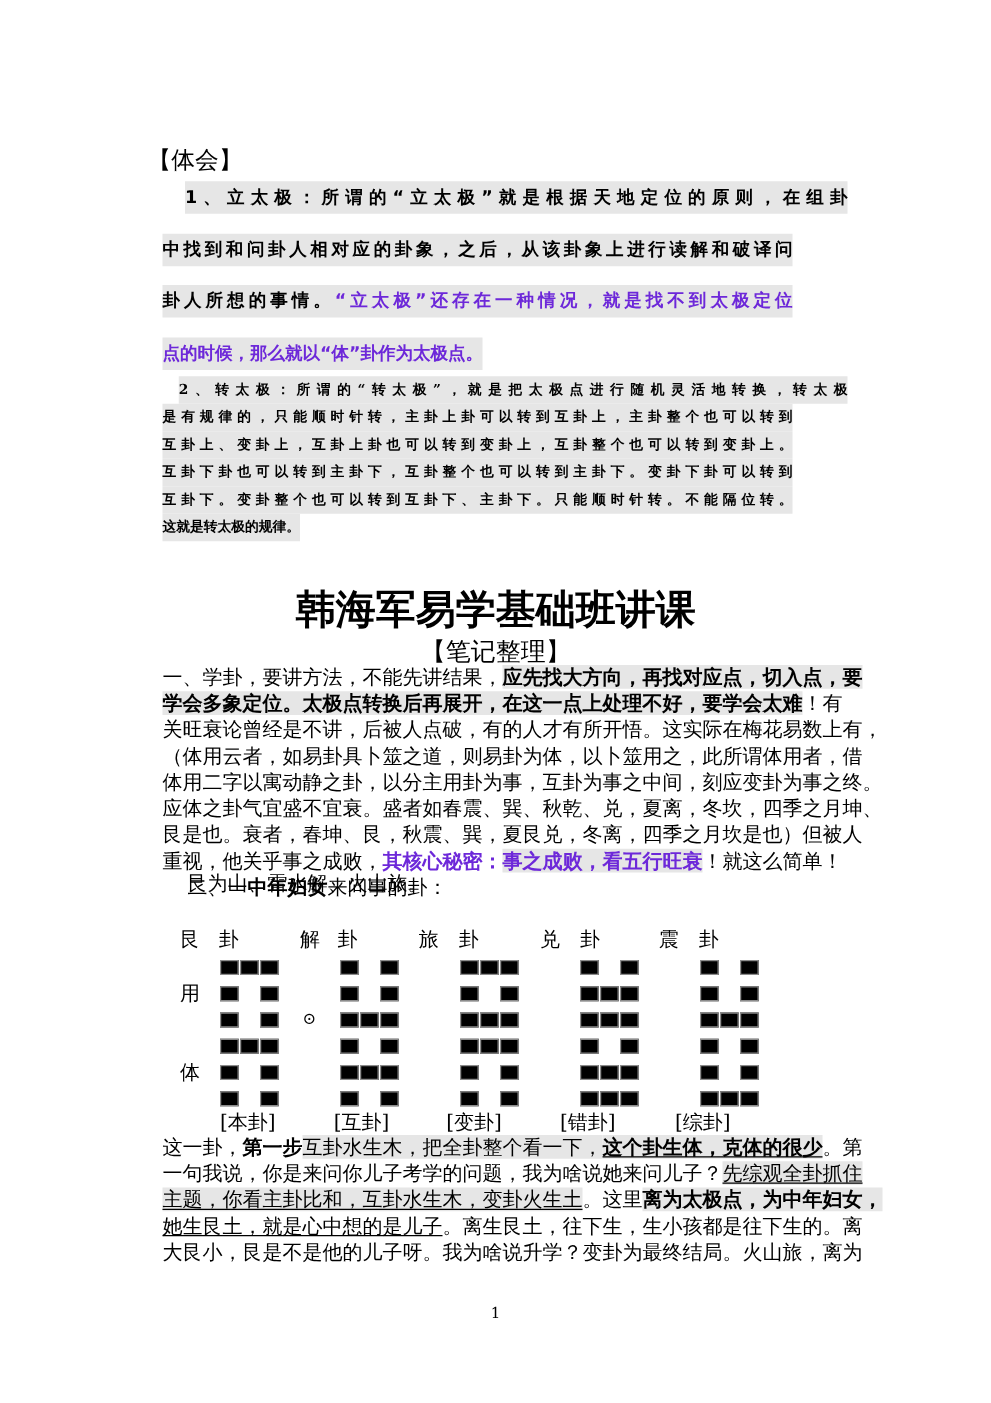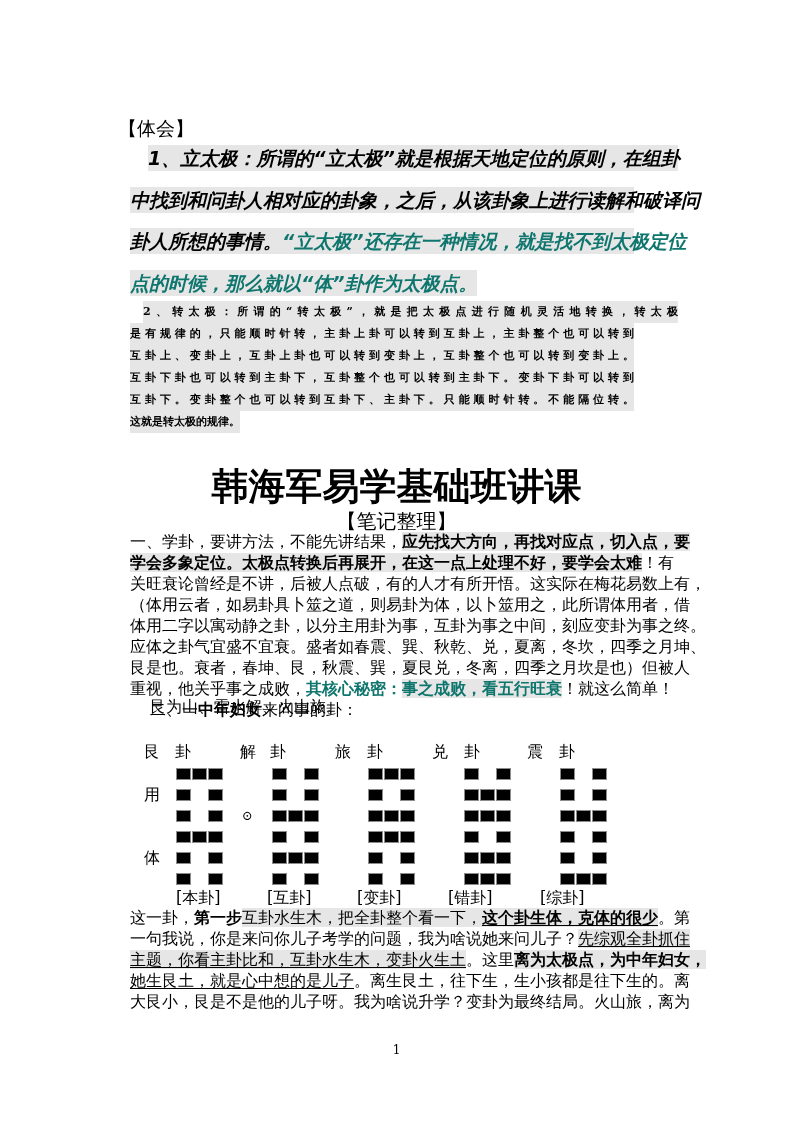--- a/index.html
+++ b/index.html
@@ -7,40 +7,40 @@
     position: relative; width: 793px; height: 1122px; overflow: hidden;
     background: #ffffff; color: #000000;
     font-family: "DejaVu Serif", "Liberation Serif", serif;
   }
   .ln { position: absolute; left: 130px; width: 504px; white-space: nowrap; }
   .j { text-align: justify; text-align-last: justify; }
   .l { text-align: left; }
 
   
   .s1 { font-family: "DejaVu Sans", "Liberation Sans", sans-serif; font-weight: bold;
-        font-size: 19px; height: 26px; line-height: 26px; font-style: italic; }
+        font-size: 14px; height: 26px; line-height: 26px; }
   
   .s2 { font-family: "DejaVu Serif", "Liberation Serif", serif; font-weight: bold;
         font-size: 11px; height: 22px; line-height: 22px; }
   
   .s3 { font-size: 16px; height: 21px; line-height: 21px; }
 
   .hlbox { background: #e6e6e6; }
   .hl { background: #e6e6e6; }
   .ib { display: inline-block; }
-  .red { color: #0f766e; }
+  .red { color: #6d28d9; }
   .b { font-weight: bold; }
   .u { text-decoration: underline; text-underline-offset: 2px; }
 
   #tihui-heading { position: absolute; left: 118px; top: 115px; font-size: 19px;
     font-family: "DejaVu Sans", "Liberation Sans", sans-serif; line-height: 26px; }
 
   #title { position: absolute; left: 0; top: 469px; width: 793px; text-align: center;
     font-family: "DejaVu Sans", "Liberation Sans", sans-serif; font-weight: bold;
-    font-size: 37px; line-height: 36px; letter-spacing: 0px; }
+    font-size: 32px; line-height: 36px; letter-spacing: 0px; }
   #subtitle { position: absolute; left: 0; top: 511px; width: 793px; text-align: center;
     font-size: 20px; line-height: 21px; }
 
   .lbl { position: absolute; font-size: 16px; line-height: 21px; height: 21px; white-space: nowrap; }
 
   .hex { position: absolute; top: 768px; width: 47px; }
   .yao { display: flex; gap: 1px; height: 12px; margin-bottom: 9px; }
   .yao i { display: block; width: 15px; height: 12px; background: #000000;
            border: 1.5px solid #8c8c8c; box-sizing: border-box; }
   .yao[data-yao="0"] i:nth-child(2) { visibility: hidden; }

